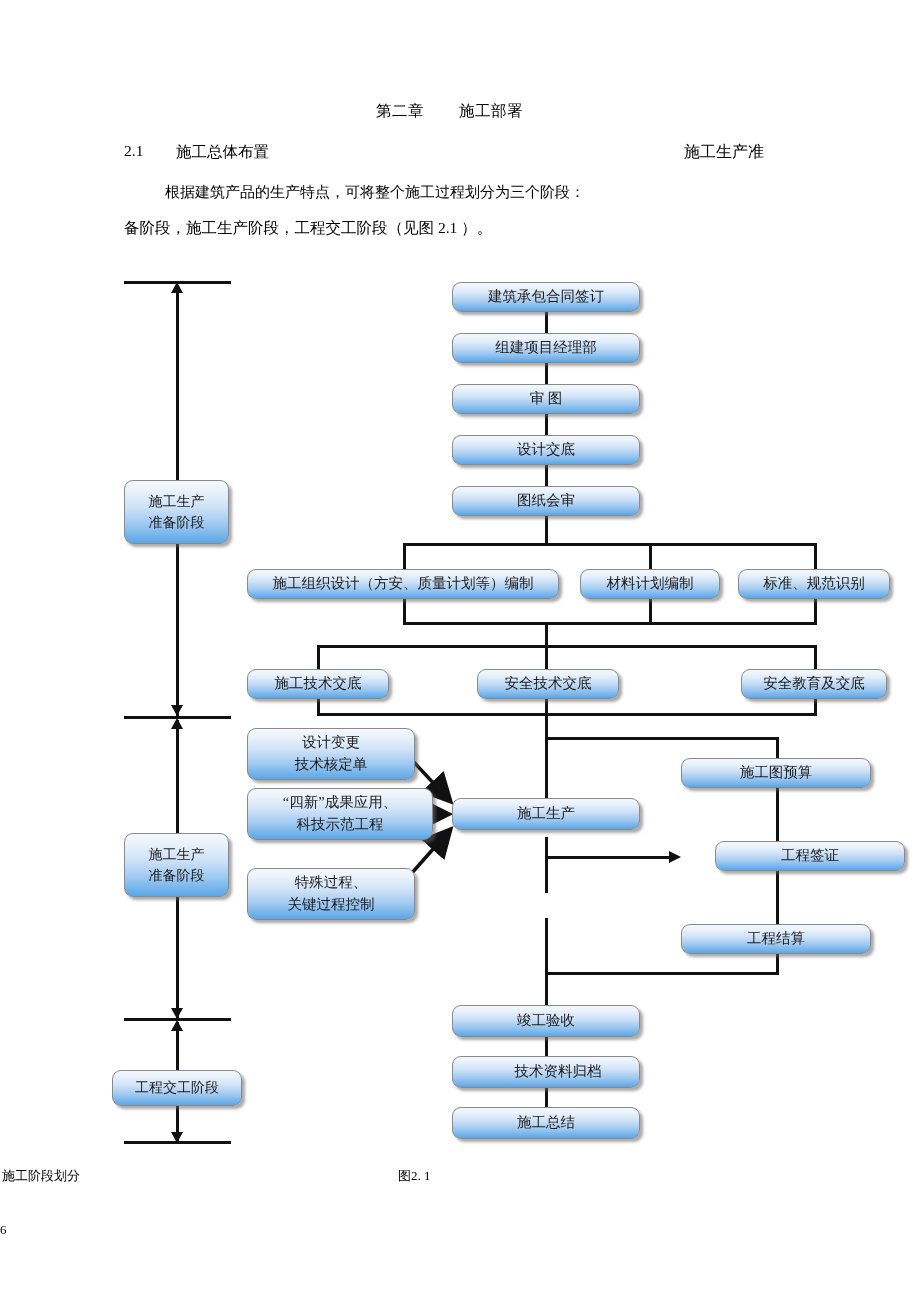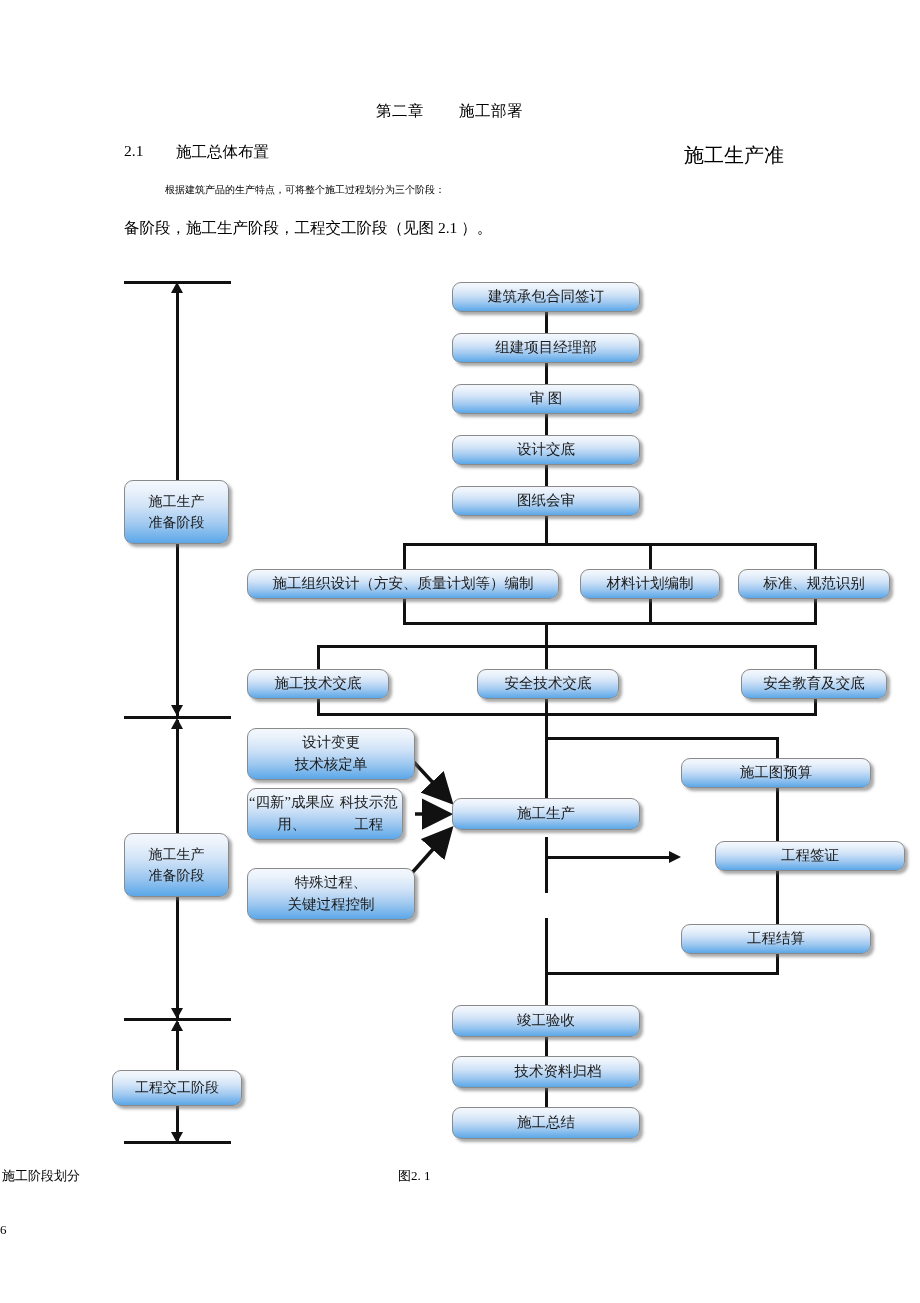--- a/index.html
+++ b/index.html
@@ -34,25 +34,25 @@
   .sec-num {
     left: 124px; top: 142px;
     font-size: 15.5px;
   }
   .sec-title {
     left: 176px; top: 142px;
     font-size: 15.5px;
   }
   .sec-right {
     left: 684px; top: 142px;
-    font-size: 20px;
+    font-size: 16px;
   }
   .para-1 {
     left: 165px; top: 183px;
-    font-size: 10px;
+    font-size: 15px;
   }
   .para-2 {
     left: 124px; top: 218px;
     font-size: 15.5px;
   }
   .caption-left {
     left: 2px; top: 1167px;
     font-size: 13px;
   }
   .caption-fig {
@@ -286,21 +286,21 @@
 
     <div class="node" style="left:741px; top:409px; width:146px; height:30px;">
       <span>安全教育及交底</span>
     </div>
 
     <div class="node two-line" style="left:247px; top:468px; width:168px; height:52px; flex-direction:column;">
       <span>设计变更</span>
       <span>技术核定单</span>
     </div>
 
-    <div class="node two-line" style="left:247px; top:528px; width:156px; height:52px; flex-direction:row;">
+    <div class="node two-line" style="left:247px; top:528px; width:186px; height:52px; flex-direction:column;">
       <span>“四新”成果应用、</span>
       <span>科技示范工程</span>
     </div>
 
     <div class="node two-line" style="left:247px; top:588px; width:168px; height:52px; flex-direction:column;margin-top:20px;">
       <span>特殊过程、</span>
       <span>关键过程控制</span>
     </div>
 
     <div class="node" style="left:452px; top:538px; width:188px; height:32px;">

